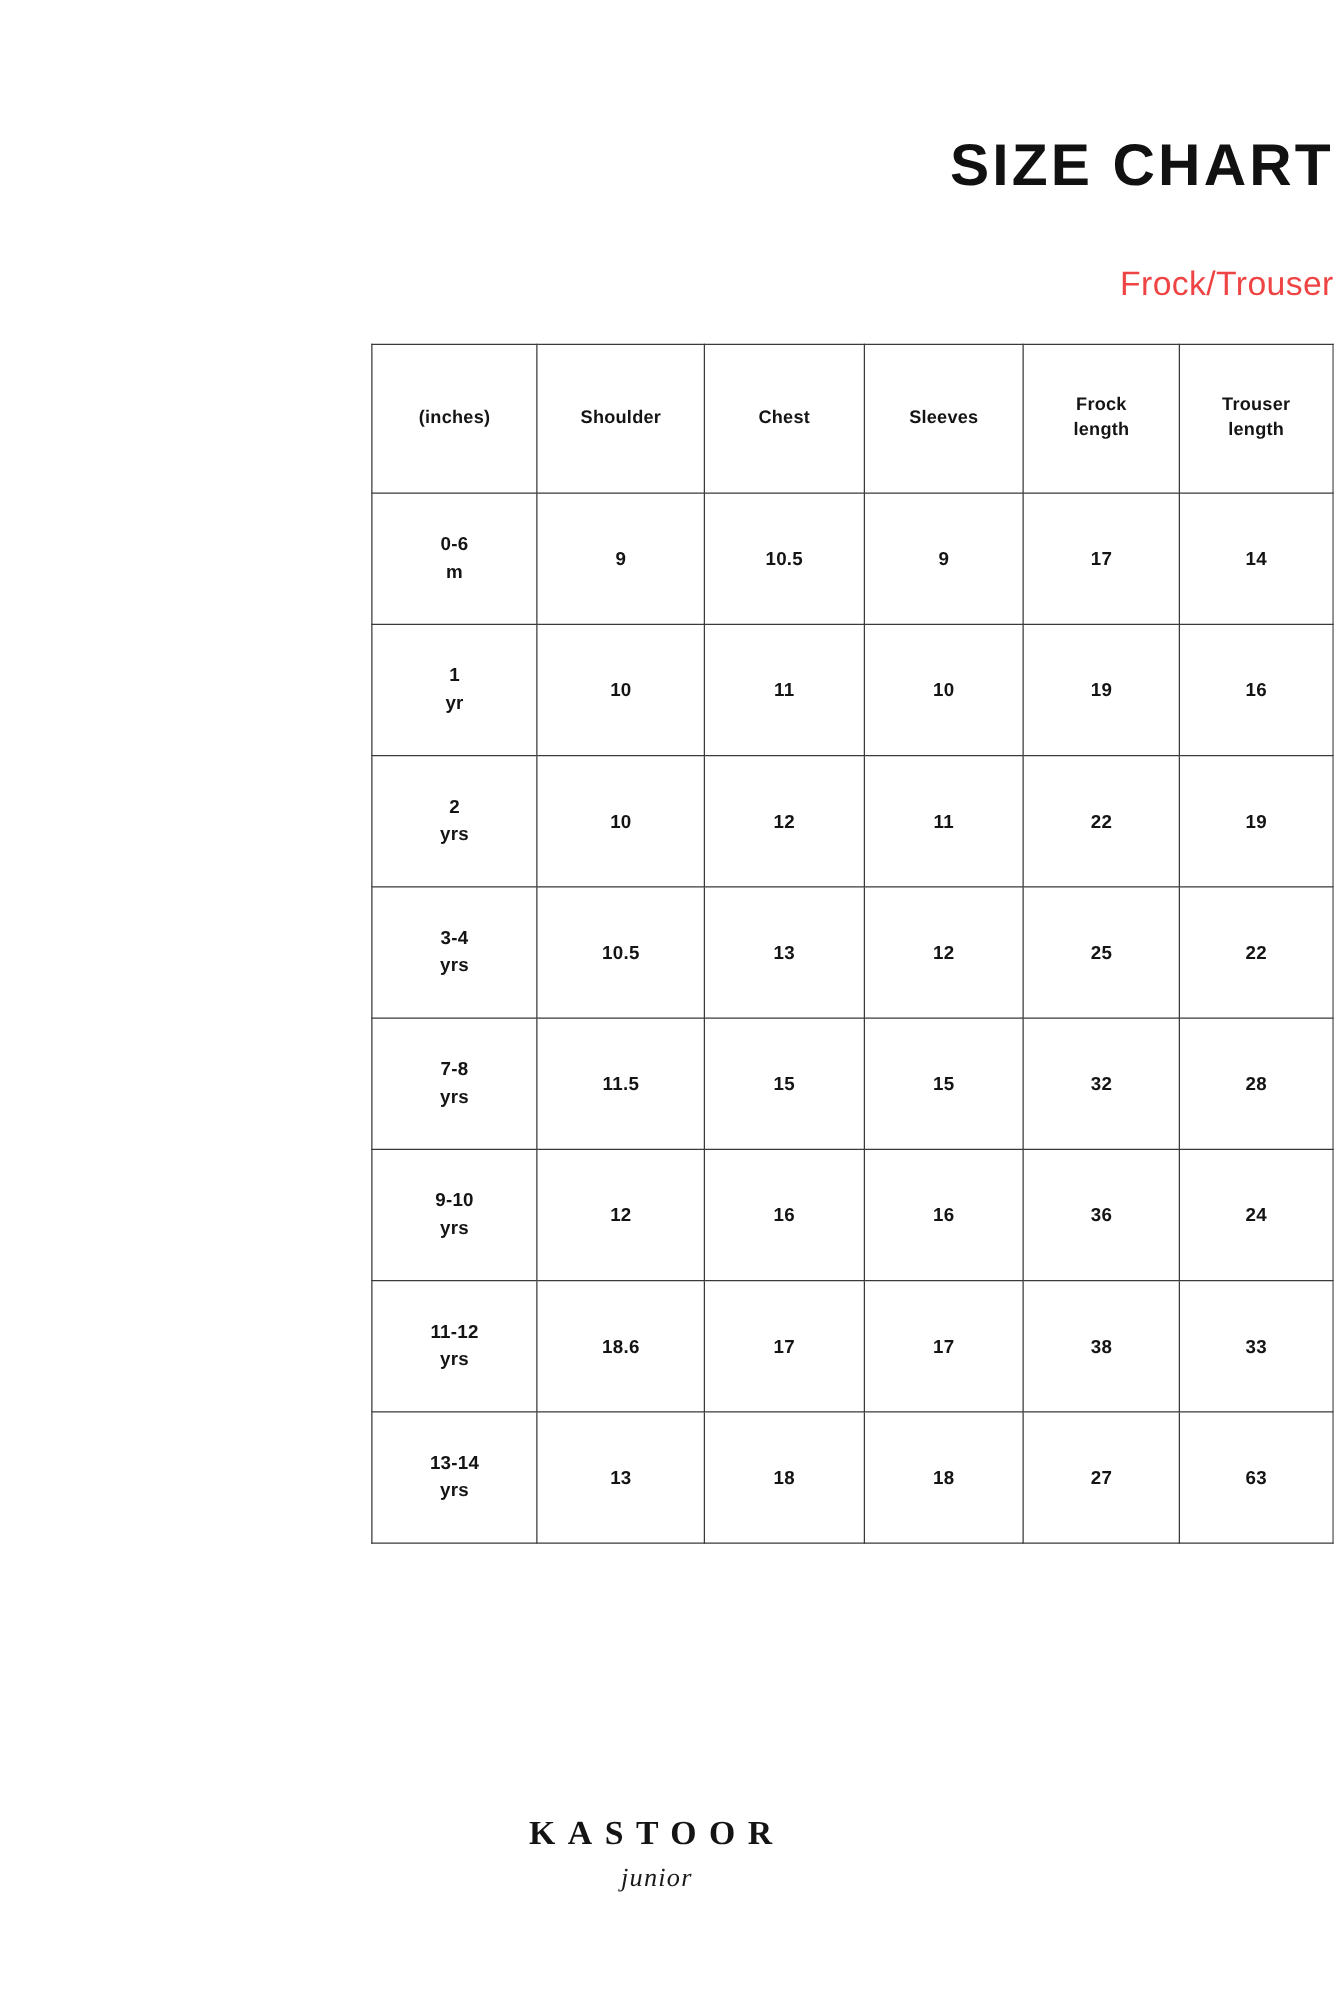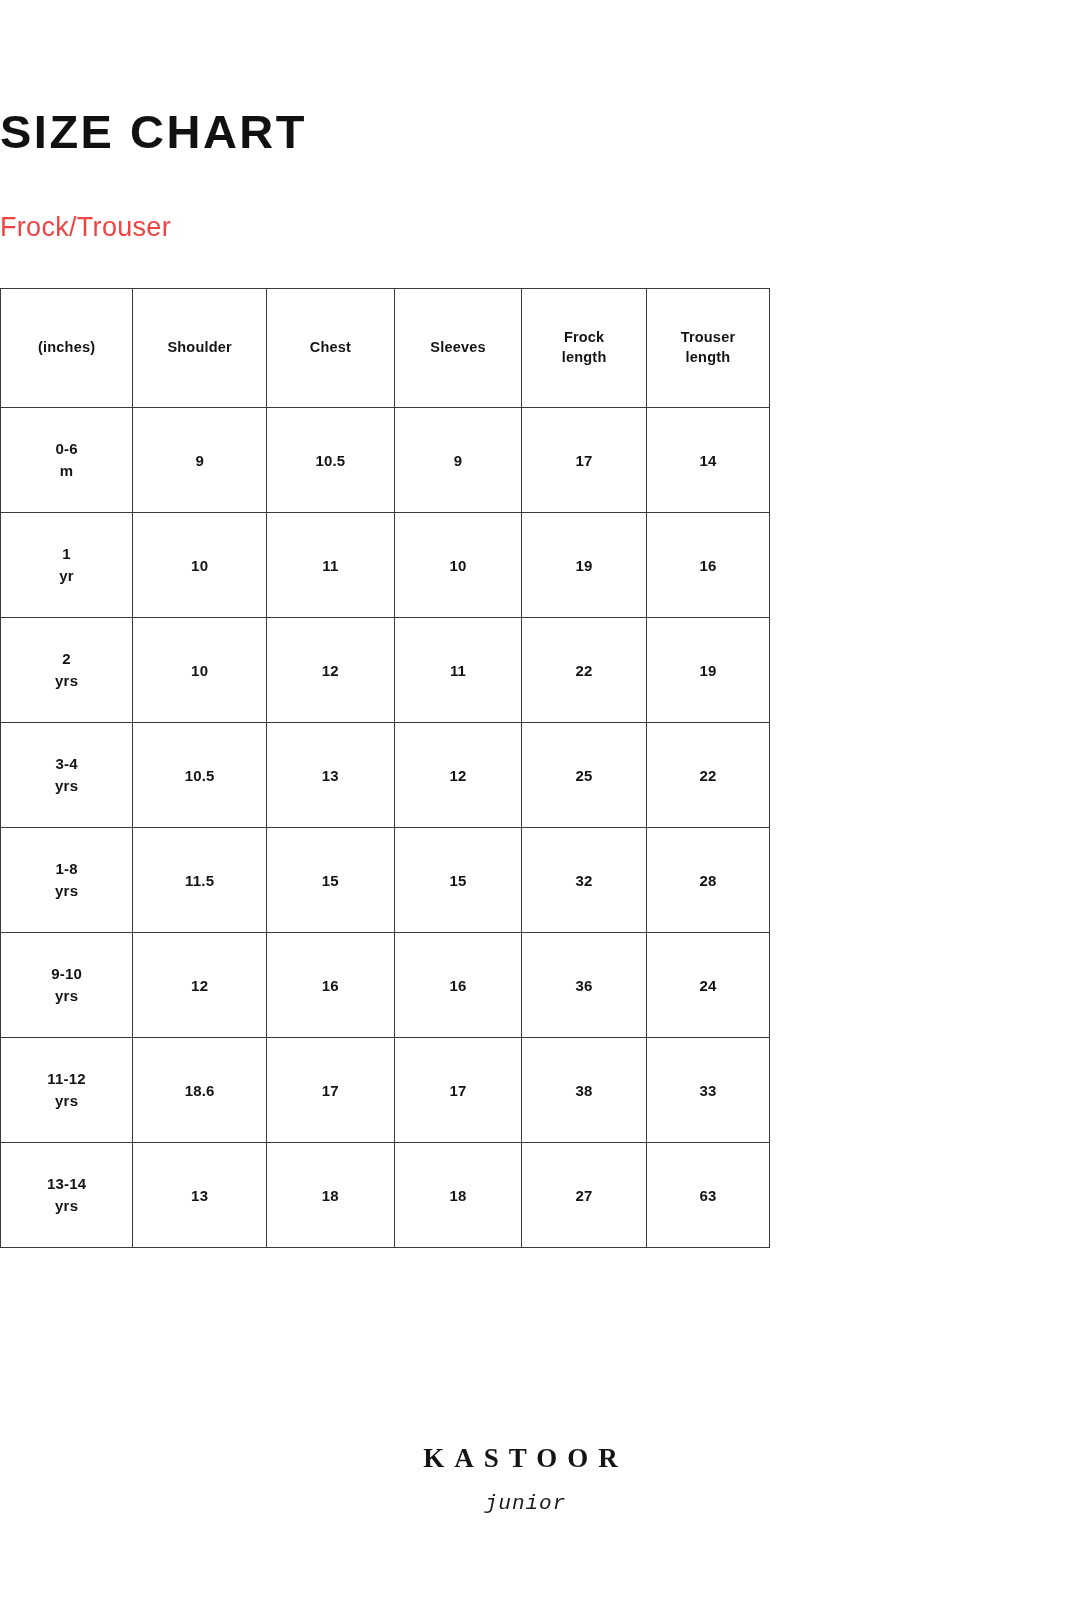--- a/index.html
+++ b/index.html
@@ -14,41 +14,41 @@
     color: #1a1a1a;
     position: relative;
     overflow: hidden;
   }
   .page {
     width: 1067px;
     height: 1600px;
     box-sizing: border-box;
     display: flex;
     flex-direction: column;
-    align-items: flex-start;
+    align-items: flex-end;
   }
   .title {
     margin-top: 108px;
     font-size: 47px;
     font-weight: 700;
     letter-spacing: 2.5px;
     color: #111111;
     text-align: center;
     line-height: 1;
   }
   .subtitle {
     margin-top: 57px;
     font-size: 27px;
     font-weight: 400;
     letter-spacing: 0.3px;
     color: #ef4444;
     text-align: center;
   }
   .table-wrap {
-    margin-top: 45px;
+    margin-top: 32px;
     width: 770px;
   }
   table.size-table {
     border-collapse: collapse;
     width: 100%;
     table-layout: fixed;
   }
   table.size-table td, table.size-table th {
     border: 1px solid #3a3a3a;
     text-align: center;
@@ -86,24 +86,24 @@
     text-align: center;
   }
   .brand-name {
     font-size: 27px;
     font-weight: 700;
     letter-spacing: 10px;
     color: #141414;
     font-family: "Liberation Serif", serif;
   }
   .brand-sub {
-    margin-top: 18px;
+    margin-top: 8px;
     font-size: 21px;
     font-style: italic;
-    font-family: Liberation Mono, monospace;
+    font-family: Liberation Serif, serif;
     color: #1a1a1a;
     letter-spacing: 1px;
   }
 </style>
 </head>
 <body>
 
 <div class="page">
 
   <div class="title">SIZE CHART</div>
@@ -189,21 +189,21 @@
           <td>10.5</td>
           <td>13</td>
           <td>12</td>
           <td>25</td>
           <td>22</td>
         </tr>
 
 
         <tr>
           <td class="sizecell">
-            <div>1-8</div>
+            <div>7-8</div>
             <div>yrs</div>
           </td>
           <td>11.5</td>
           <td>15</td>
           <td>15</td>
           <td>32</td>
           <td>28</td>
         </tr>
 
         <tr>

